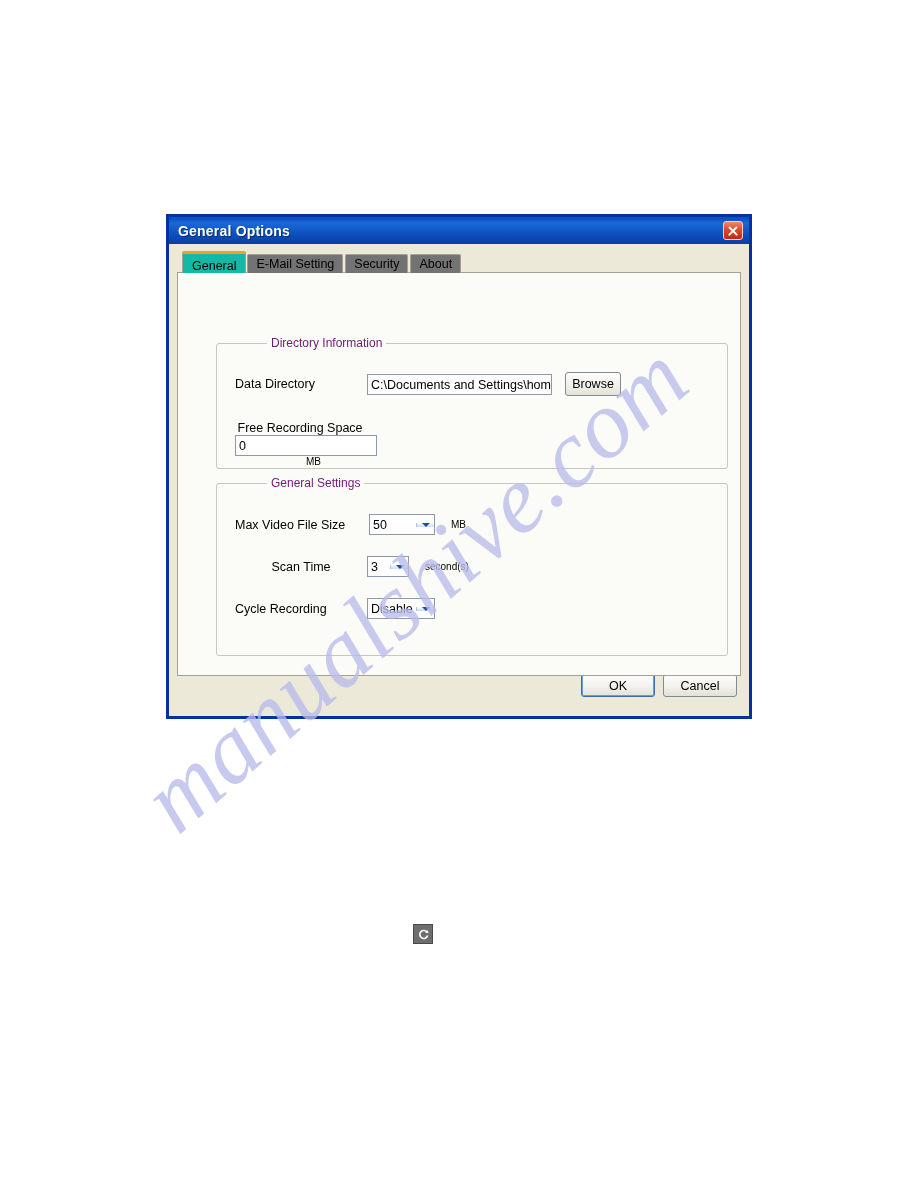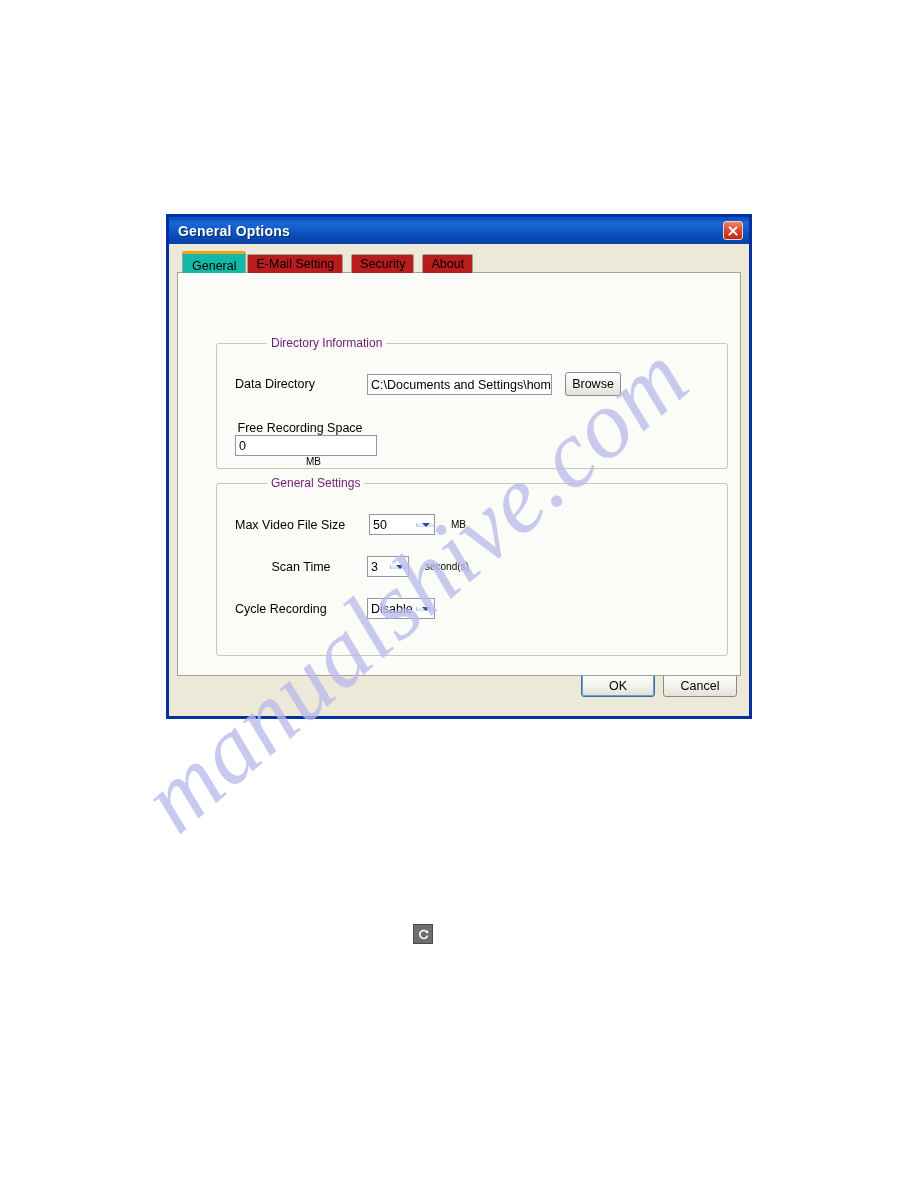--- a/index.html
+++ b/index.html
@@ -110,26 +110,26 @@
     height: 21px;
     padding-left: 6px;
     display: flex;
     align-items: flex-end;
     z-index: 3;
   }
   .tab {
     height: 19px;
     box-sizing: border-box;
     padding: 0 8px;
-    margin-right: 8px;
+    margin-right: 2px;
     display: flex;
     align-items: center;
     font-size: 12.5px;
     color: #000000;
-    background: #b91c1c;
+    background: #737373;
     border: 1px solid #a5a094;
     border-bottom: none;
     border-radius: 2px 2px 0 0;
     cursor: pointer;
     white-space: nowrap;
   }
   .tab.selected {
     height: 22px;
     background: #14b8a6;
     border-top: 3px solid #f0a519;

